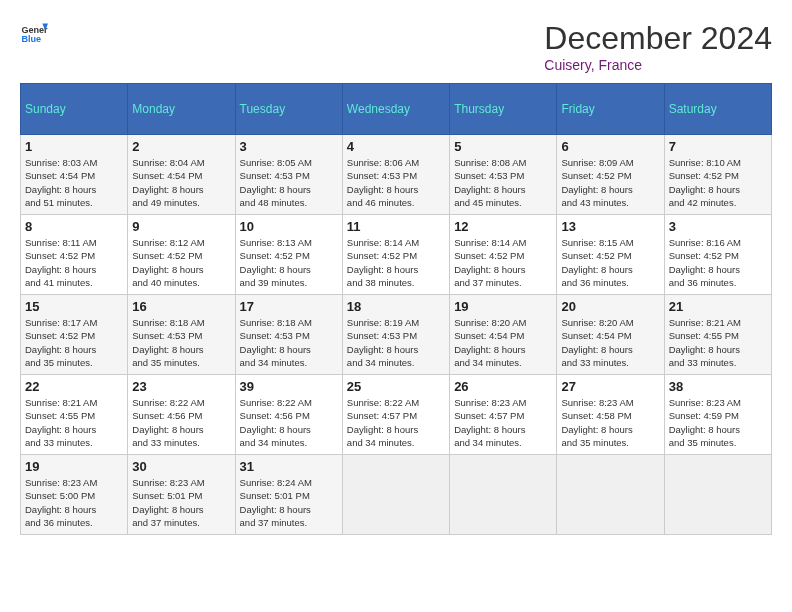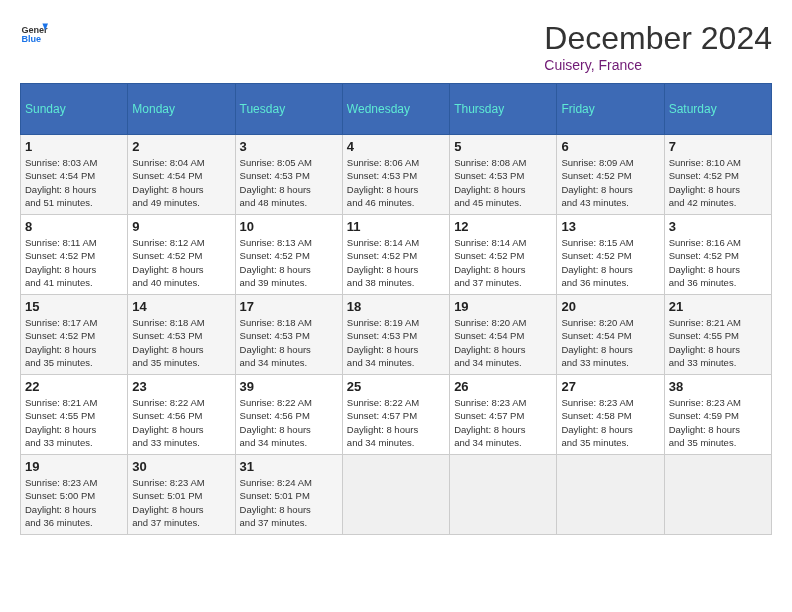--- a/index.html
+++ b/index.html
@@ -168,21 +168,21 @@
           <span class="day-num">3</span>
           <div class="day-info">Sunrise: 8:16 AM<br>Sunset: 4:52 PM<br>Daylight: 8 hours<br>and 36 minutes.</div>
         </td>
       </tr>
       <tr>
         <td>
           <span class="day-num">15</span>
           <div class="day-info">Sunrise: 8:17 AM<br>Sunset: 4:52 PM<br>Daylight: 8 hours<br>and 35 minutes.</div>
         </td>
         <td>
-          <span class="day-num">14</span>
+          <span class="day-num">16</span>
           <div class="day-info">Sunrise: 8:18 AM<br>Sunset: 4:53 PM<br>Daylight: 8 hours<br>and 35 minutes.</div>
         </td>
         <td>
           <span class="day-num">17</span>
           <div class="day-info">Sunrise: 8:18 AM<br>Sunset: 4:53 PM<br>Daylight: 8 hours<br>and 34 minutes.</div>
         </td>
         <td>
           <span class="day-num">18</span>
           <div class="day-info">Sunrise: 8:19 AM<br>Sunset: 4:53 PM<br>Daylight: 8 hours<br>and 34 minutes.</div>
         </td>

